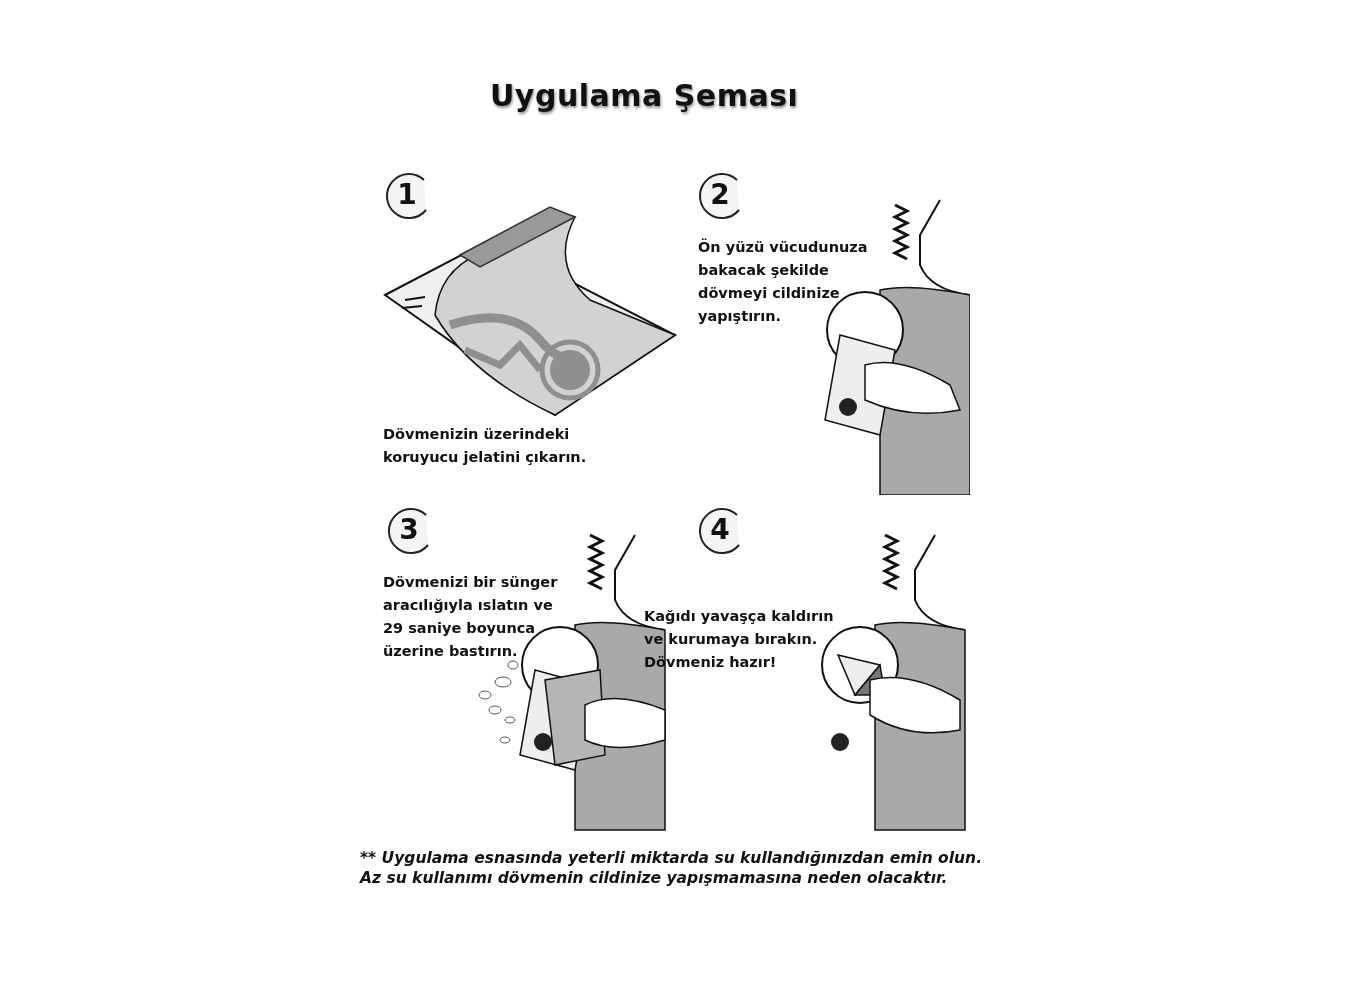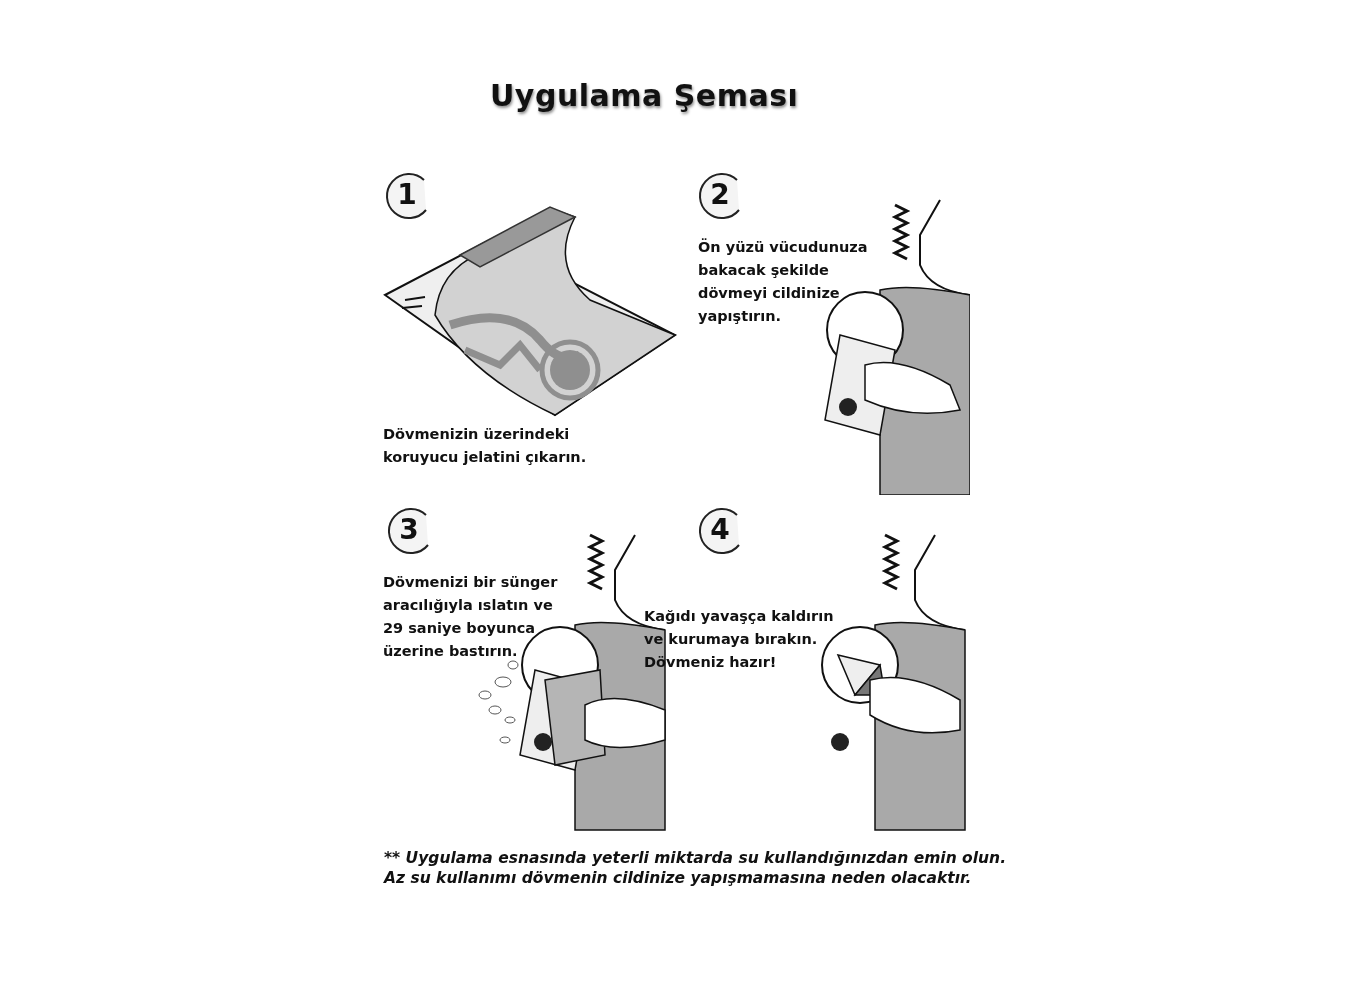--- a/index.html
+++ b/index.html
@@ -3,21 +3,21 @@
 <meta charset="utf-8">
 <style>
   html, body { margin:0; padding:0; background:#ffffff; }
   body { width:1350px; height:1000px; position:relative; overflow:hidden; font-family:"DejaVu Sans", sans-serif; color:#111; }
   .title { position:absolute; left:490px; top:78px; font-size:30px; font-weight:bold; letter-spacing:0.5px; color:#111; text-shadow:1px 2px 3px rgba(0,0,0,0.45); }
   .badge { position:absolute; width:50px; height:50px; }
   .badge svg { position:absolute; left:0; top:0; }
   .badge span { position:absolute; left:0; top:0; width:50px; height:50px; line-height:50px; text-align:center; font-size:28px; font-weight:bold; color:#111; }
   .caption { position:absolute; font-size:14.5px; font-weight:bold; line-height:23px; color:#111; white-space:pre-line; }
   .illus { position:absolute; }
-  .footnote { position:absolute; left:360px; top:848px; width:640px; font-size:15.5px; font-weight:bold; font-style:italic; line-height:20px; color:#111;margin-left:24px; }
+  .footnote { position:absolute; left:360px; top:848px; width:640px; font-size:15.5px; font-weight:bold; font-style:italic; line-height:20px; color:#111; }
 </style>
 </head>
 <body>
 
 <div class="title">Uygulama Şeması</div>
 
 <div class="badge" style="left:382px;top:170px;">
   <svg width="50" height="50">
       <path d="M42 10 A22 22 0 1 0 44 40" fill="#f4f4f4" stroke="#222" stroke-width="2"></path>
     </svg>

